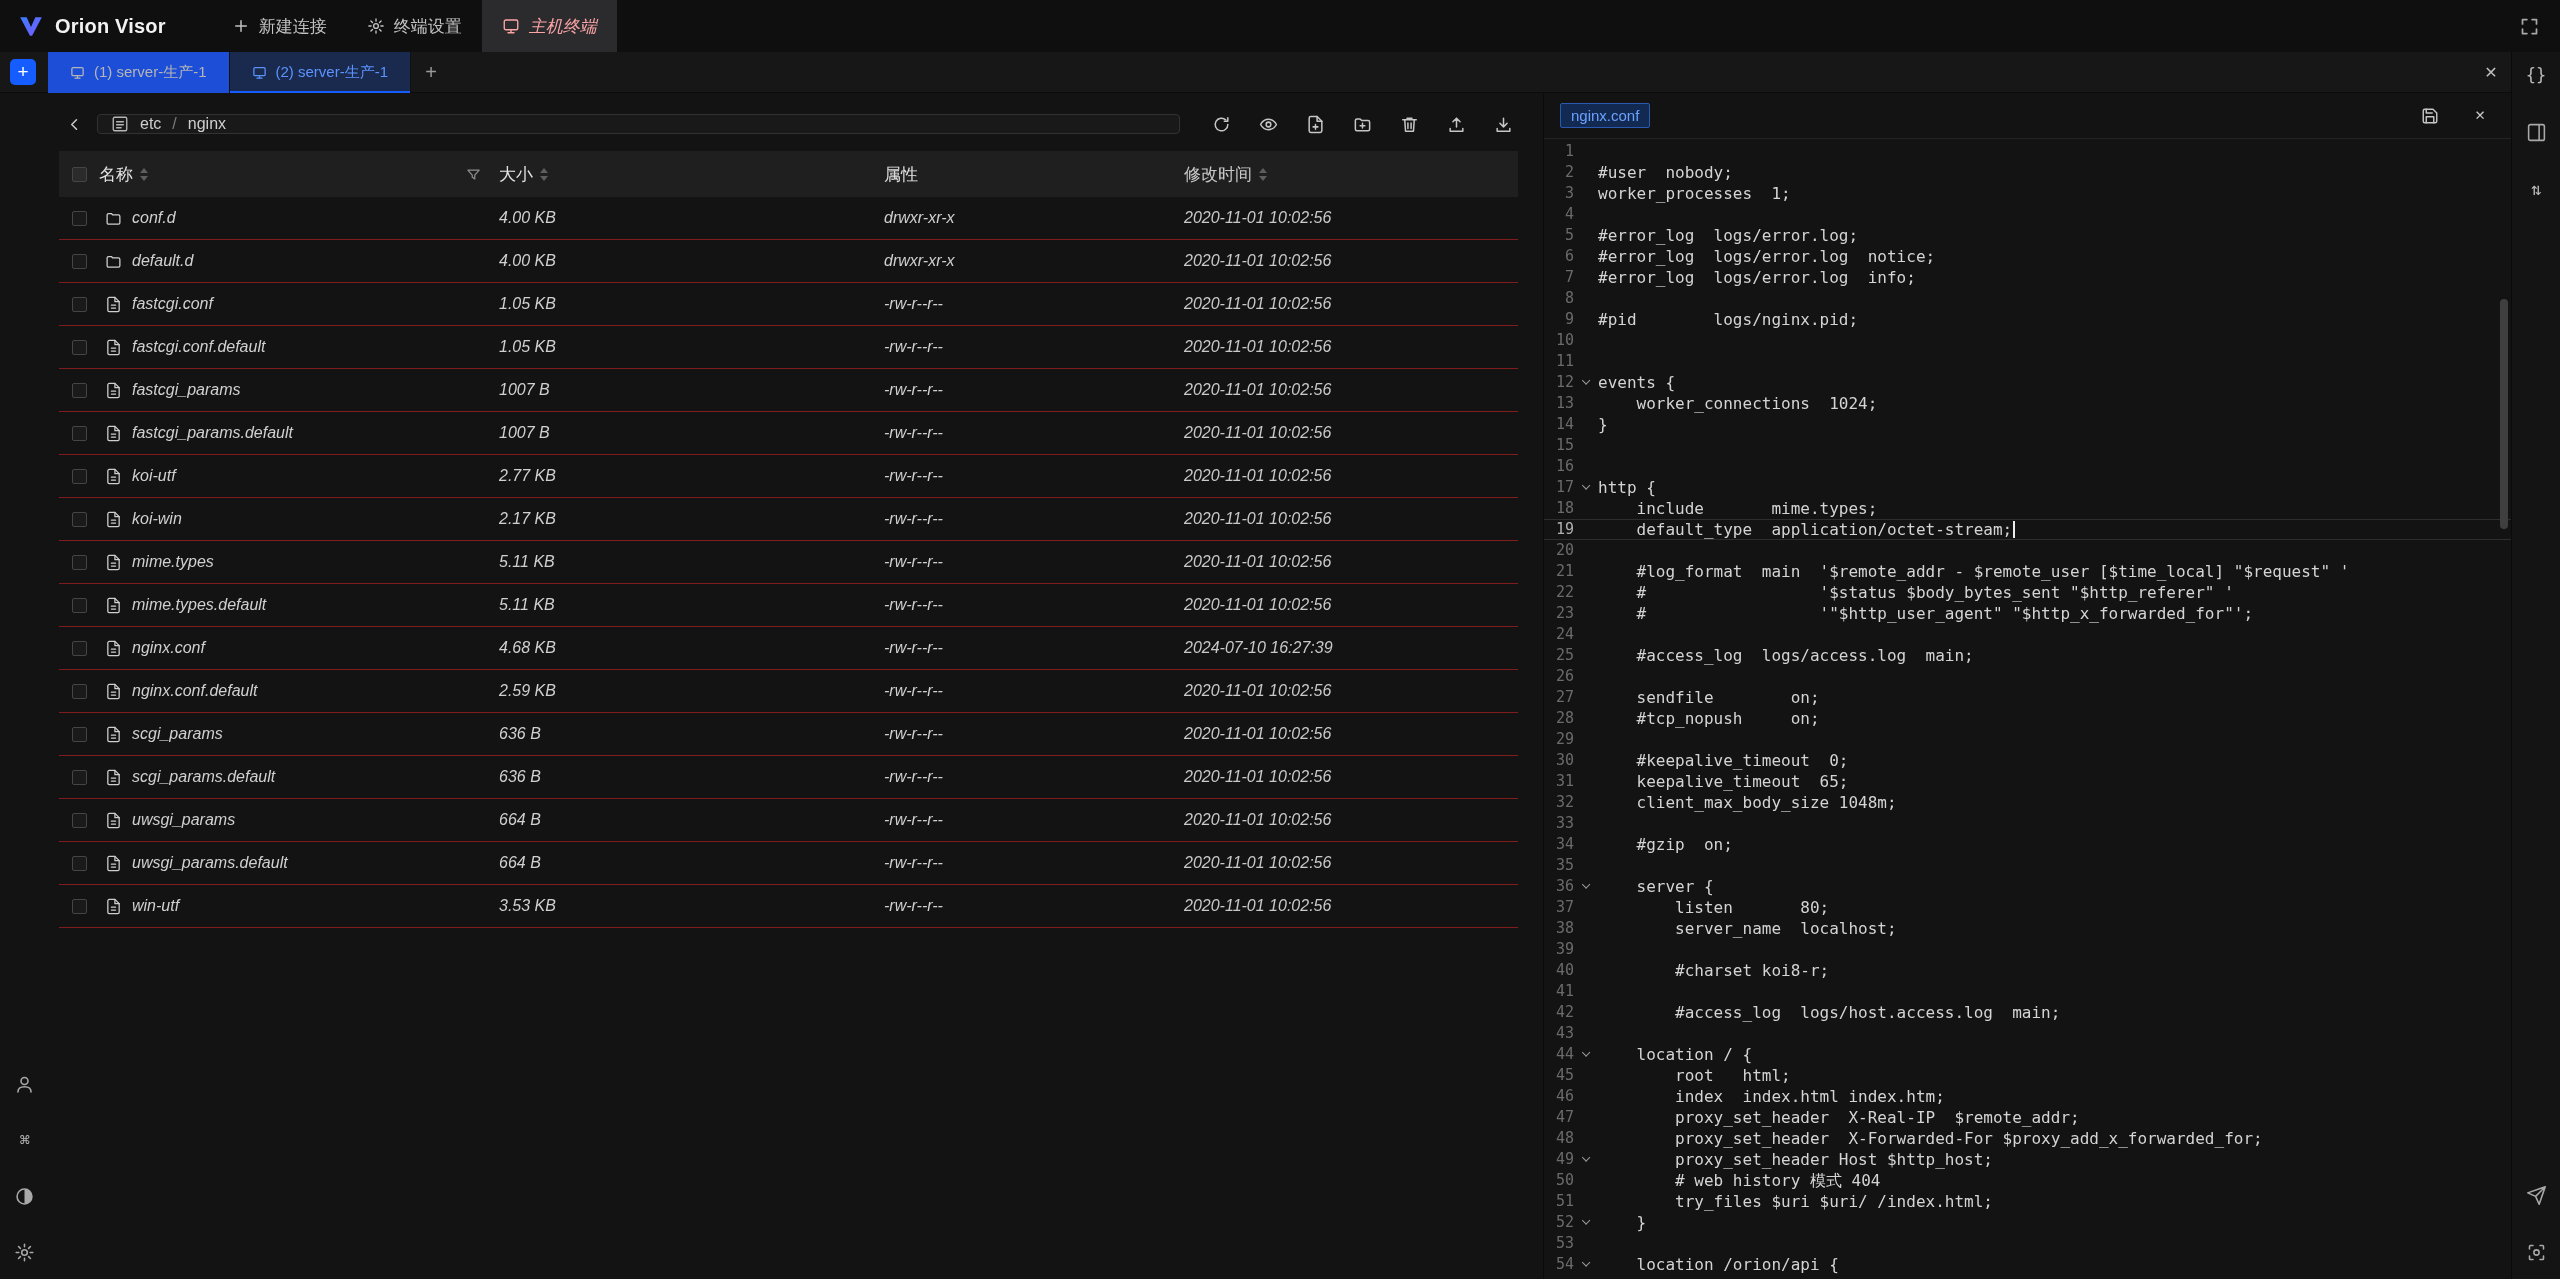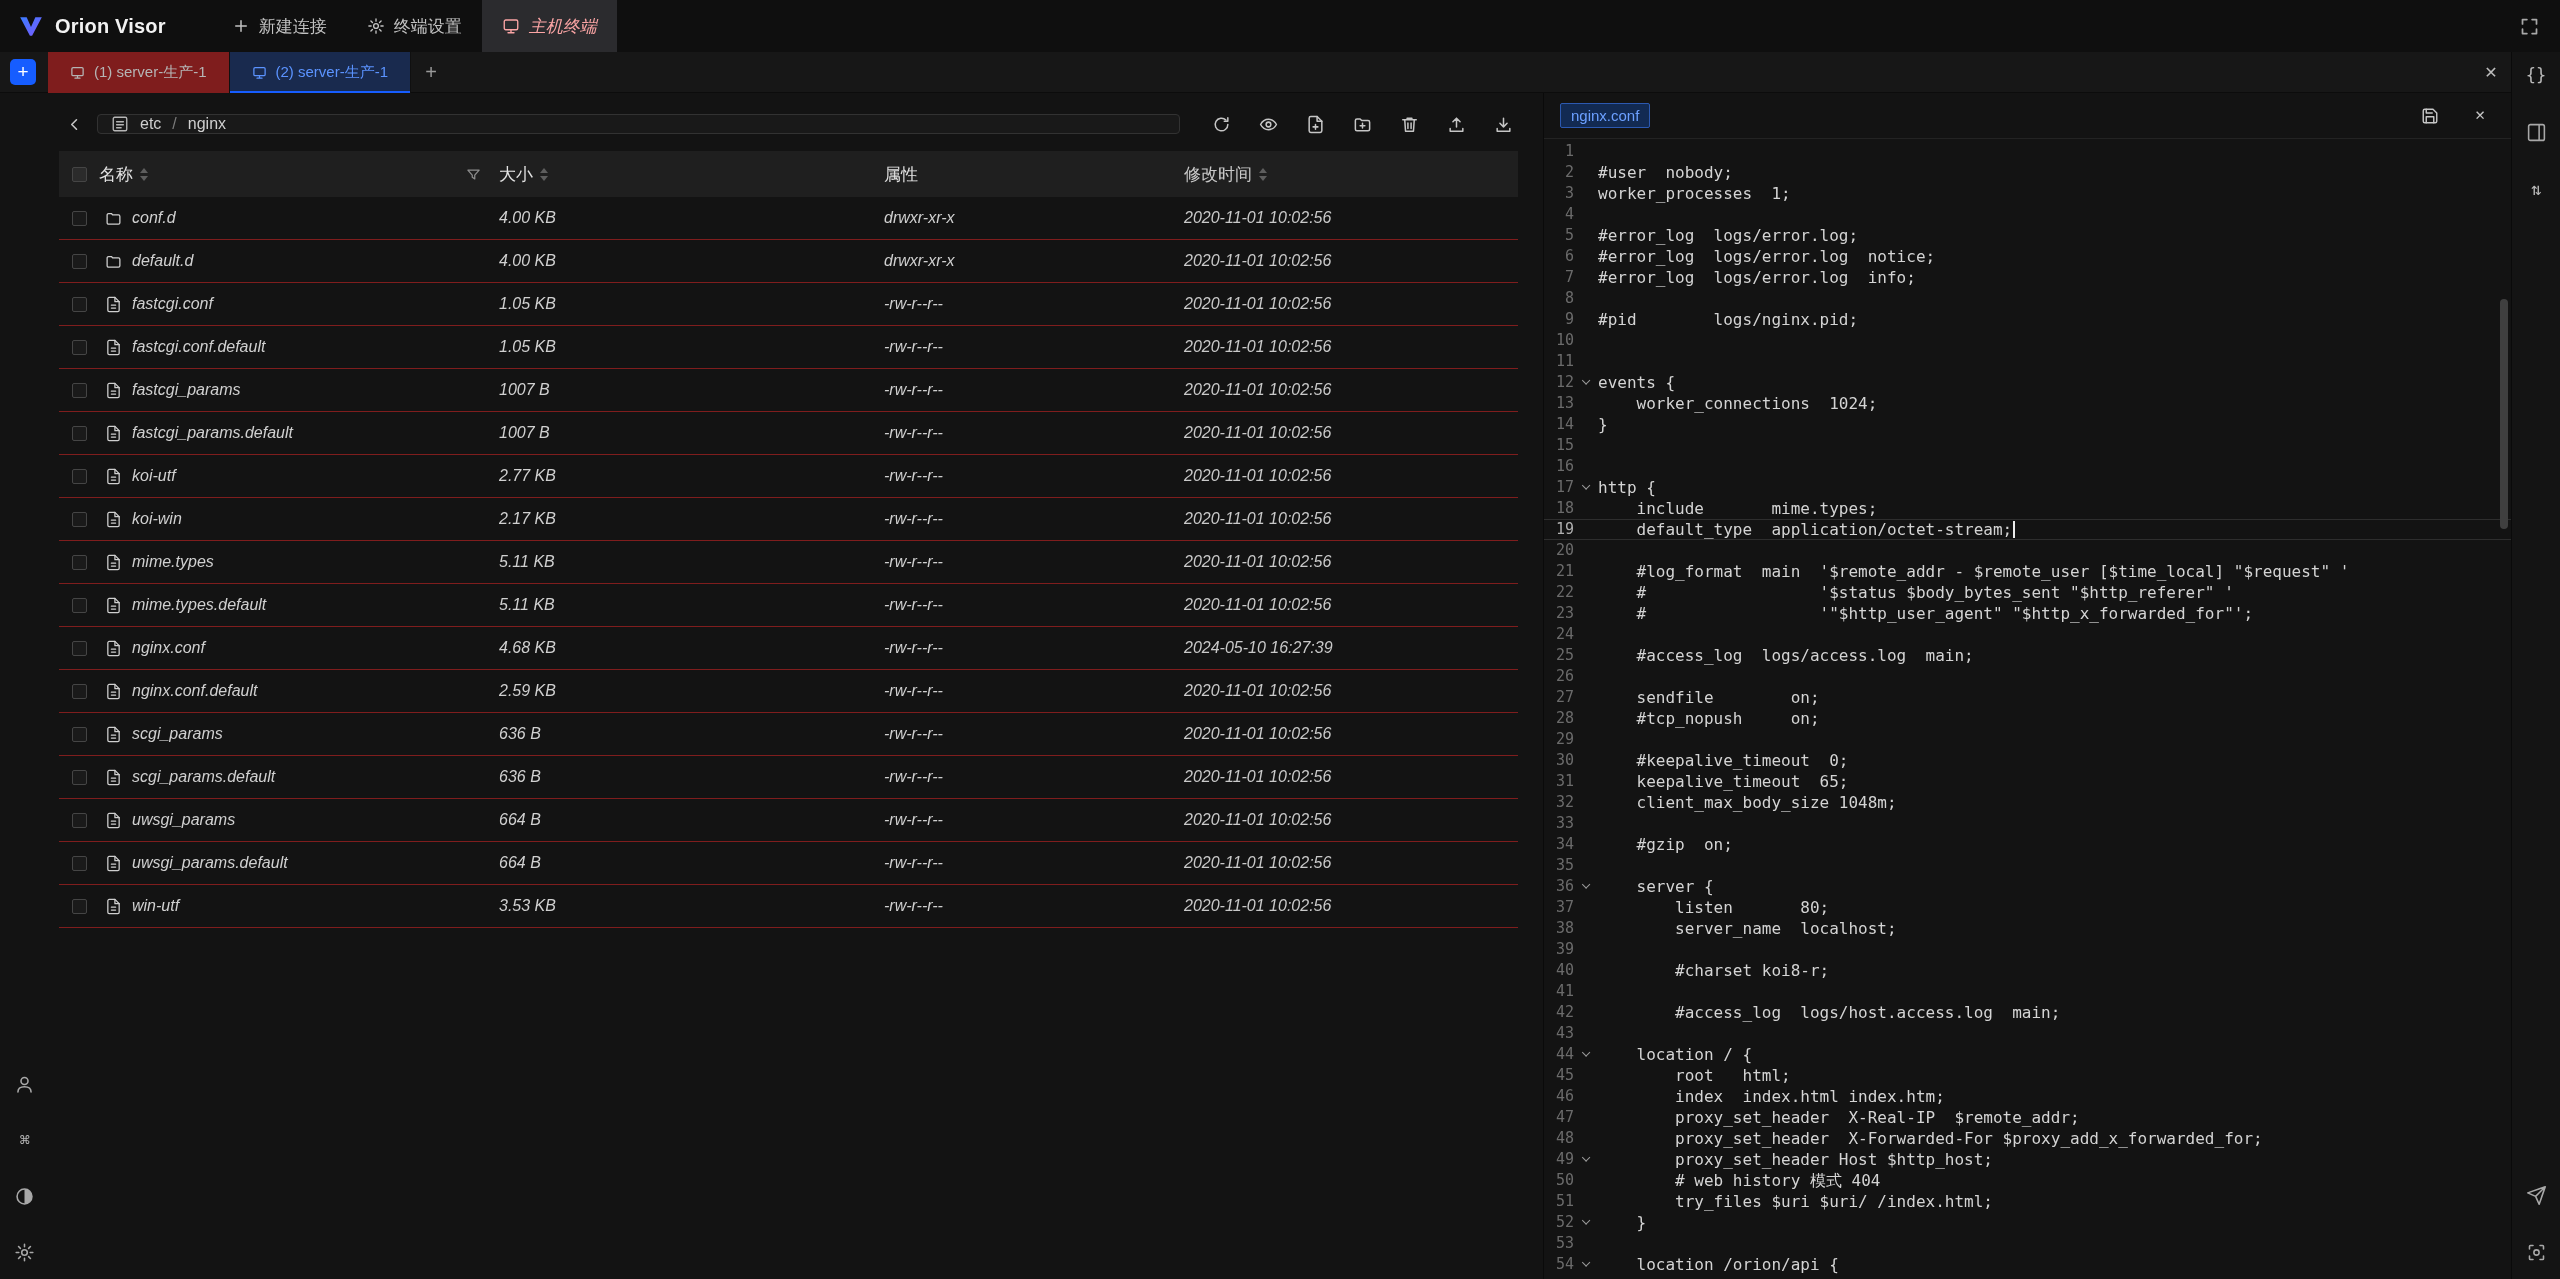--- a/index.html
+++ b/index.html
@@ -15,21 +15,21 @@
   .brand-name { font-size:20px; font-weight:bold; color:#f2f2f2; letter-spacing:.2px; }
   .nav-menu { display:flex; align-items:stretch; margin-left:26px; }
   .nav-item { display:flex; align-items:center; gap:9px; padding:0 20px; font-size:17px; color:#c2c2c2; cursor:pointer; }
   .nav-item.active { background:#2b2b2e; color:#fca5a5;font-style:italic; }
   .nav-item svg.i { width:18px; height:18px; }
   .nav-right { margin-left:auto; display:flex; align-items:center; padding-right:16px; color:#c9c9c9; }
 
   
   .tabbar { position:absolute; left:0; top:52px; width:2511px; height:41px; background:#171717; display:flex; align-items:center; border-bottom:1px solid #0c0c0c; }
   .add-tab-btn { width:26px; height:26px; margin:0 12px 0 10px; background:#165dff; color:#fff; border-radius:5px; font-size:19px; line-height:24px; display:flex; align-items:center; justify-content:center; flex:none; }
-  .tab { height:41px; display:flex; align-items:center; gap:9px; padding:0 22px; font-size:15px; color:#b5b5b5; background:#7f1d1d; border-right:1px solid #101010; position:relative; cursor:pointer; }
+  .tab { height:41px; display:flex; align-items:center; gap:9px; padding:0 22px; font-size:15px; color:#b5b5b5; background:#1d4ed8; border-right:1px solid #101010; position:relative; cursor:pointer; }
   .tab svg.i { width:15px; height:15px; }
   .tab.active { background:#192a4e; color:#5b93ff; }
   .tab.active::after { content:""; position:absolute; left:0; right:0; bottom:0; height:2px; background:#165dff; }
   .new-tab-btn { width:40px; height:41px; font-size:20px; color:#9a9a9a; }
   .tabbar-spacer { flex:1; }
   .tabbar-close { width:40px; font-size:16px; color:#bdbdbd; }
 
   
   .left-rail { position:absolute; left:0; top:93px; bottom:0; width:49px; display:flex; flex-direction:column; justify-content:flex-end; align-items:center; gap:26px; padding-bottom:12px; color:#a8a8a8; }
   .right-rail { position:absolute; right:0; top:52px; bottom:0; width:49px; background:#141414; border-left:1px solid #0a0a0a; display:flex; flex-direction:column; align-items:center; gap:27px; padding:8px 0 12px; color:#a8a8a8; }
@@ -457,21 +457,21 @@
     <div class="cell c-name">
 
       <svg class="i file-ic" viewBox="0 0 24 24" fill="none" stroke="currentColor" stroke-width="1.8" stroke-linecap="round" stroke-linejoin="round">
                 <path d="M14 2H6a2 2 0 0 0-2 2v16a2 2 0 0 0 2 2h12a2 2 0 0 0 2-2V8z"></path>
                 <path d="M14 2v6h6M9 13h6M9 17h6"></path>
               </svg>
       <span>nginx.conf</span>
     </div>
     <div class="cell">4.68 KB</div>
     <div class="cell">-rw-r--r--</div>
-    <div class="cell c-time">2024-05-10 16:27:39</div>
+    <div class="cell c-time">2024-07-10 16:27:39</div>
   </div>
 
   <div class="trow">
     <div class="cell c-cb">
               <span class="cb"></span>
             </div>
     <div class="cell c-name">
 
       <svg class="i file-ic" viewBox="0 0 24 24" fill="none" stroke="currentColor" stroke-width="1.8" stroke-linecap="round" stroke-linejoin="round">
                 <path d="M14 2H6a2 2 0 0 0-2 2v16a2 2 0 0 0 2 2h12a2 2 0 0 0 2-2V8z"></path>

